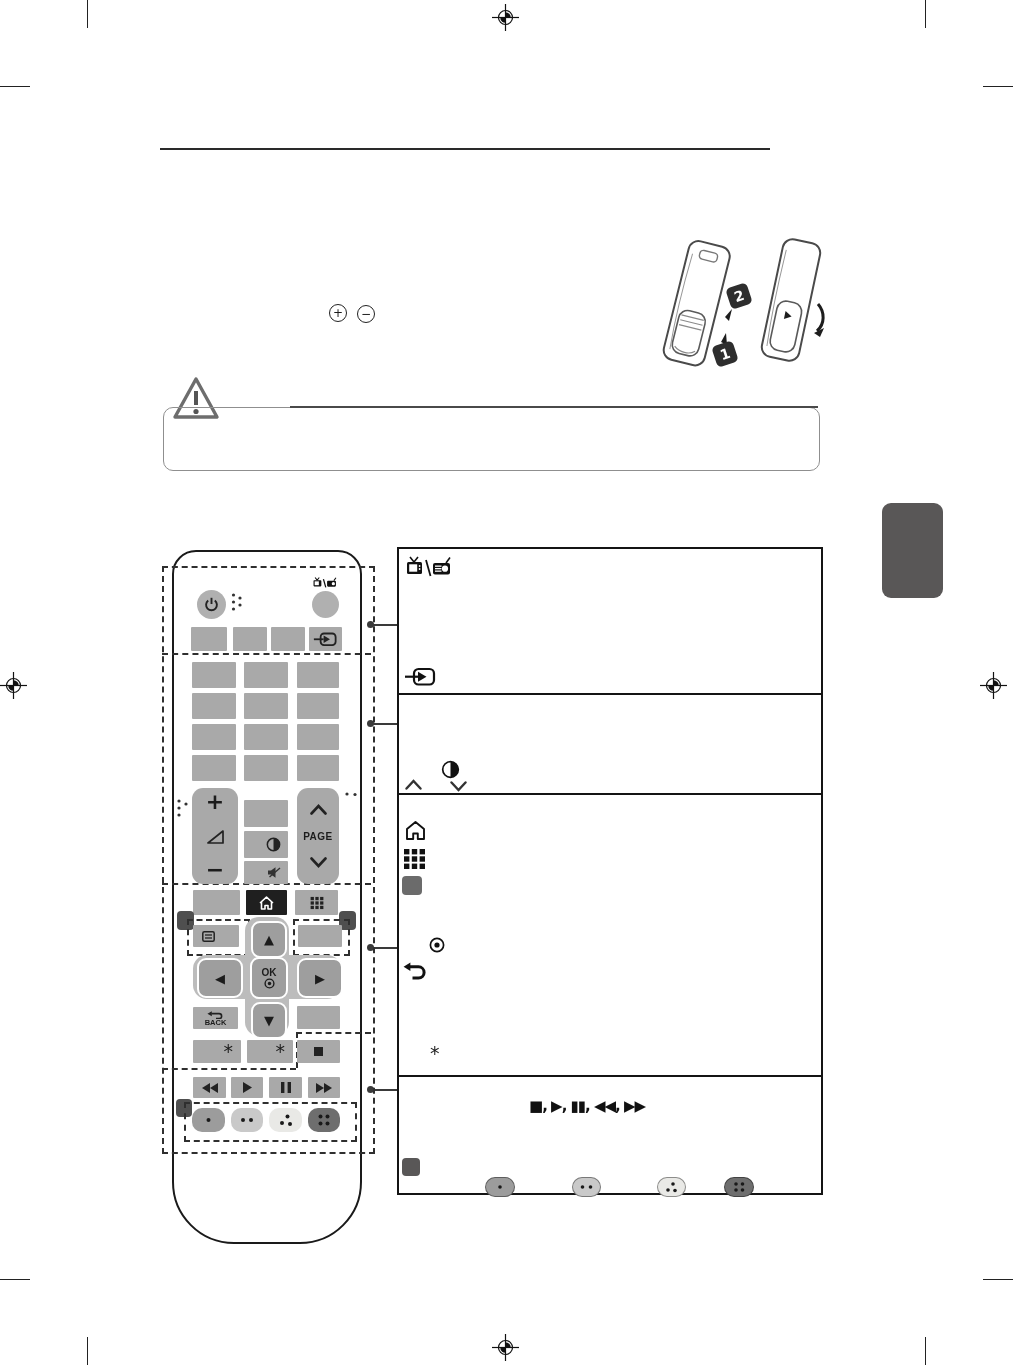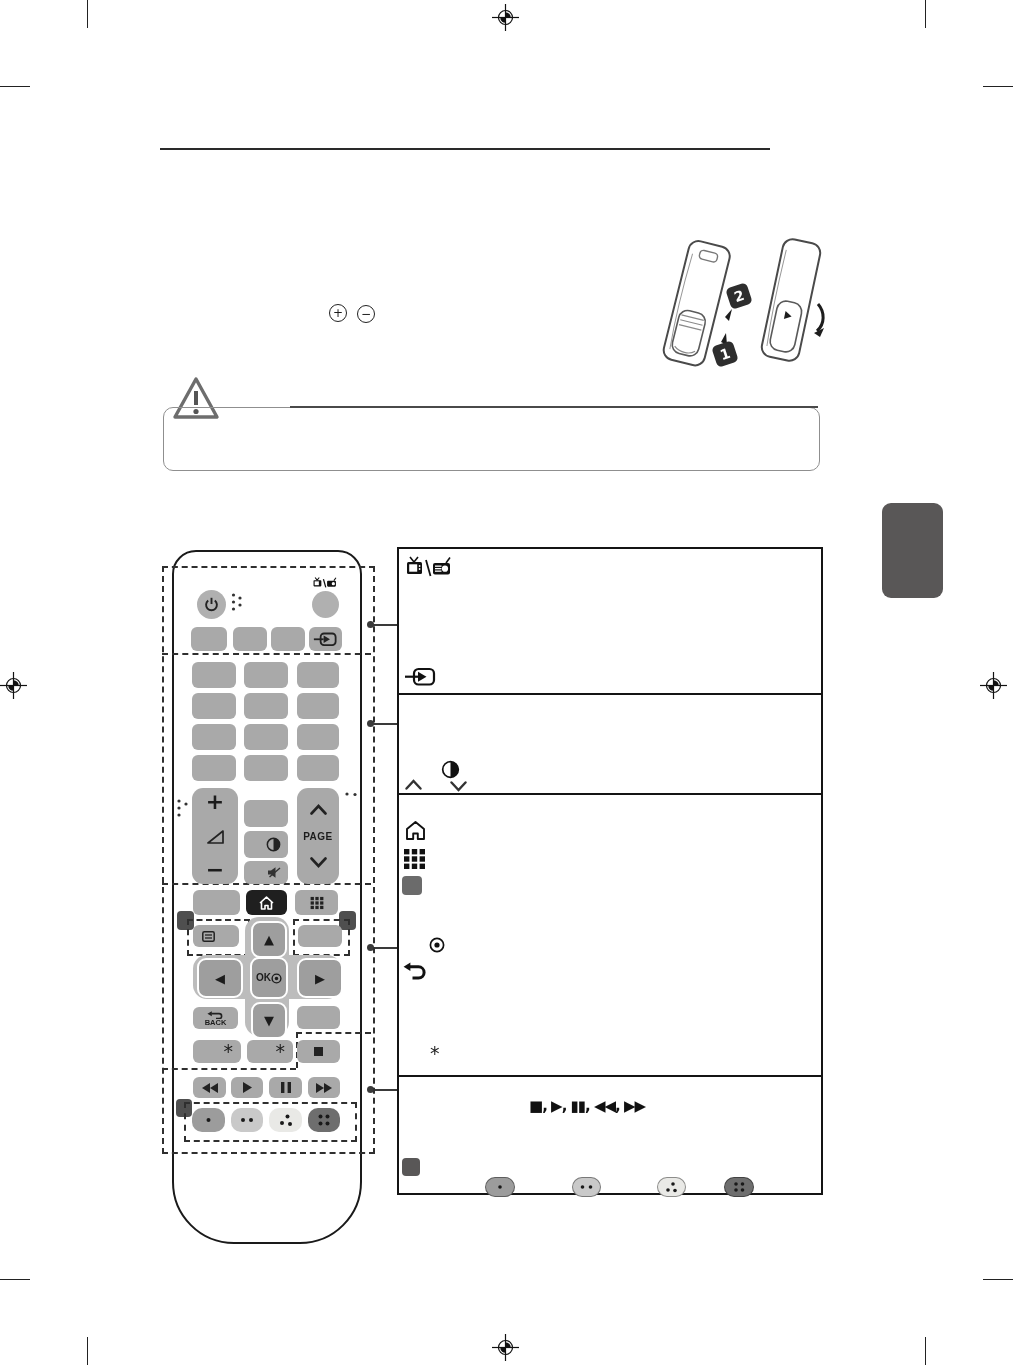--- a/index.html
+++ b/index.html
@@ -1,20 +1,20 @@
 <!DOCTYPE html>
 <html><head>
 <meta charset="utf-8">
 <style>
   html,body{margin:0;padding:0;background:#e8e8e8;}
   .page{position:relative;width:1013px;height:1365px;background:#fff;overflow:hidden;
         font-family:"Liberation Sans",sans-serif;color:#1a1a1a;}
   .abs{position:absolute;}
   .sym{font-family:"DejaVu Sans",sans-serif;}
-  .btn{position:absolute;background:#a9a9a9;border-radius:6px;display:flex;align-items:center;justify-content:center;}
+  .btn{position:absolute;background:#a9a9a9;border-radius:1px;display:flex;align-items:center;justify-content:center;}
   .dashbox{position:absolute;border:2px dashed #2f2f2f;}
   .dl-h{position:absolute;border-top:2px dashed #2f2f2f;height:0;}
   .dl-v{position:absolute;border-left:2px dashed #2f2f2f;width:0;}
   .marker{position:absolute;background:#4f4f4f;border-radius:4px;}
   .navbtn{position:absolute;background:#9e9e9e;border:2px solid #fff;border-radius:9px;
           display:flex;align-items:center;justify-content:center;color:#1c1c1c;}
   .tri{font-family:"DejaVu Sans",sans-serif;font-size:13px;line-height:1;}
   .cropline{position:absolute;background:#222;}
   .connector-dot{position:absolute;width:7px;height:7px;border-radius:50%;background:#3a3a3a;}
   .connector-line{position:absolute;height:2px;background:#3a3a3a;}
@@ -360,21 +360,21 @@
 
   <div class="abs" style="left:245px;top:917px;width:44px;height:119px;background:#bcbcbc;border-radius:14px;"></div>
   <div class="abs" style="left:193px;top:955px;width:148px;height:44px;background:#bcbcbc;border-radius:14px;"></div>
 
   <div class="navbtn" style="left:251px;top:921px;width:32px;height:33px;">
     <span class="tri">▲</span>
   </div>
   <div class="navbtn" style="left:197px;top:958px;width:42px;height:36px;">
     <span class="tri">◀</span>
   </div>
-  <div class="navbtn" style="left:250px;top:957px;width:34px;height:38px;flex-direction:row;">
+  <div class="navbtn" style="left:250px;top:957px;width:34px;height:38px;flex-direction:column;">
     <span style="font-size:10px;font-weight:bold;line-height:1;">OK</span>
     <svg width="11" height="11" viewBox="0 0 16 16">
       <circle cx="8" cy="8" r="6.4" fill="none" stroke="#1c1c1c" stroke-width="2"></circle>
       <circle cx="8" cy="8" r="2.5" fill="#1c1c1c"></circle>
     </svg>
   </div>
   <div class="navbtn" style="left:297px;top:958px;width:42px;height:36px;">
     <span class="tri">▶</span>
   </div>
   <div class="navbtn" style="left:251px;top:1002px;width:32px;height:33px;">

